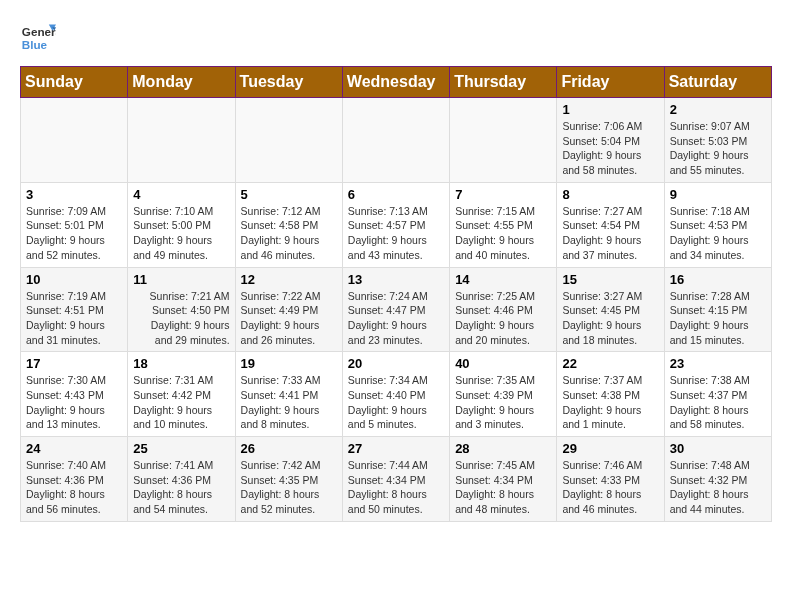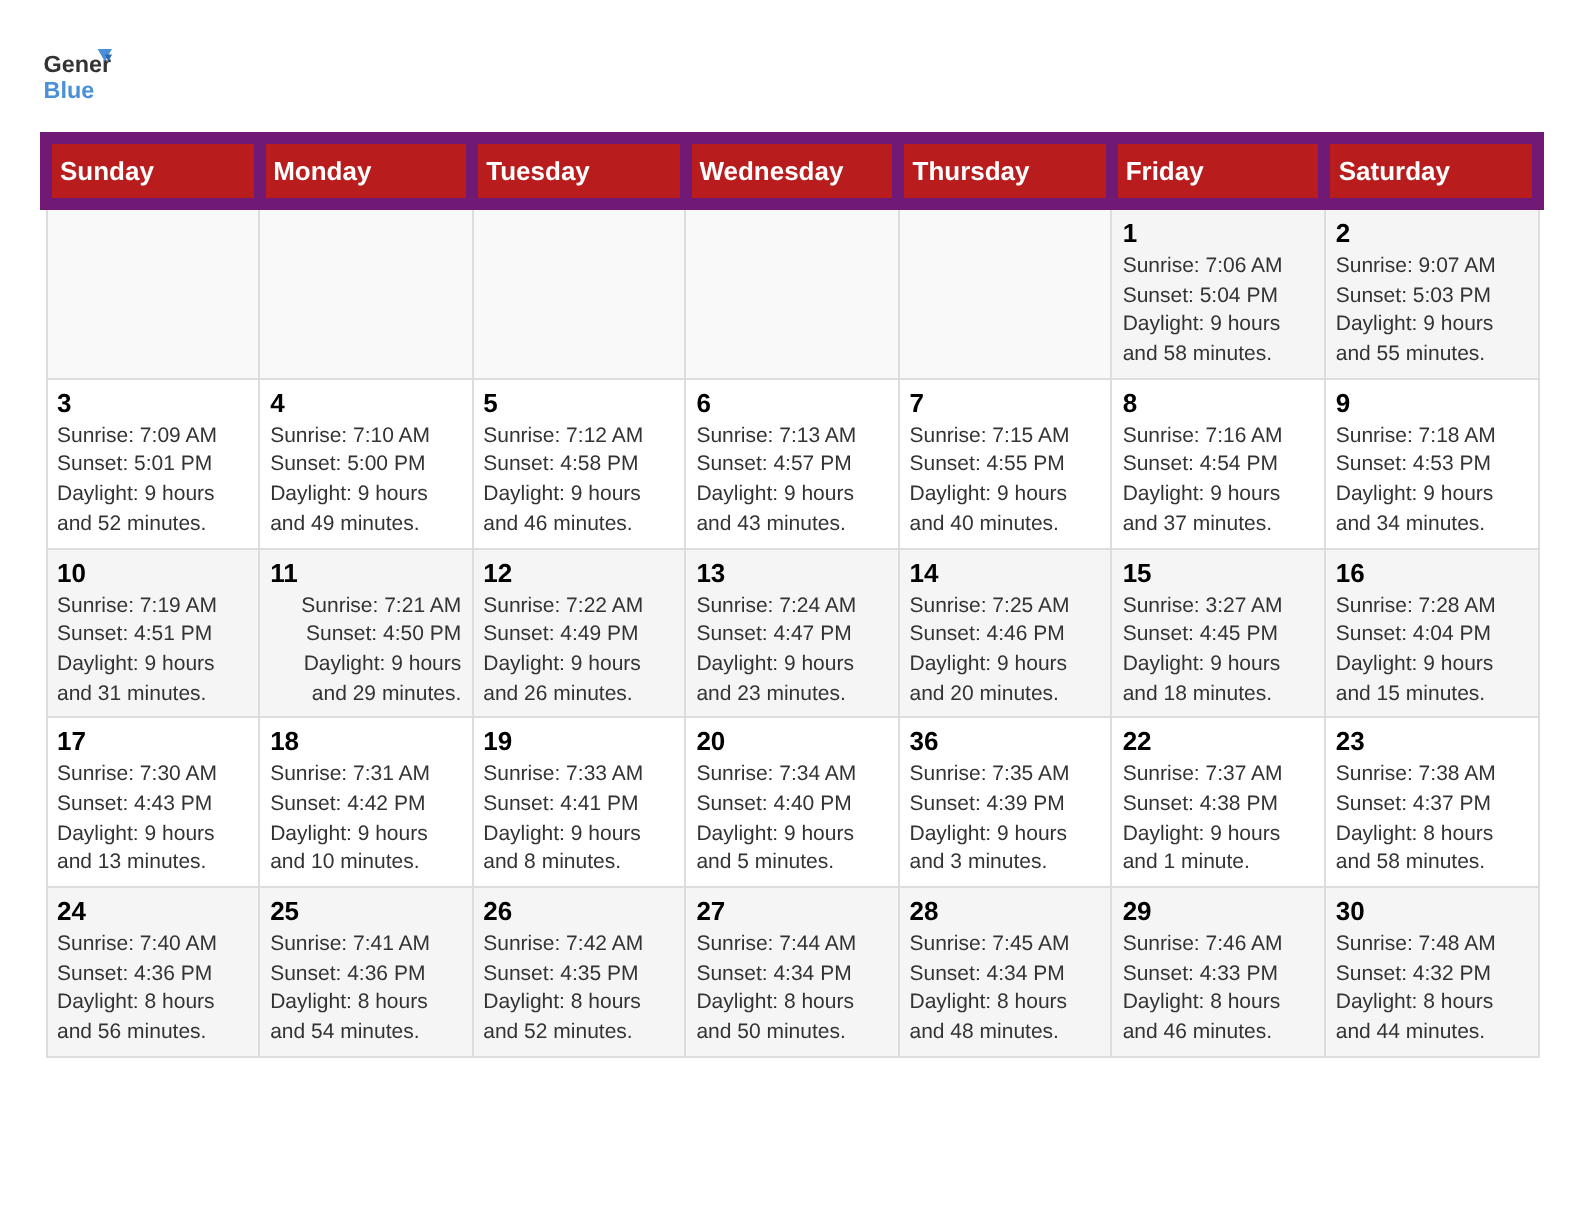--- a/index.html
+++ b/index.html
@@ -36,27 +36,27 @@
     .location-title {
       font-size: 16px;
       color: #555;
     }
     table {
       width: 100%;
       border-collapse: collapse;
       font-size: 11px;
     }
     thead tr th {
-      background-color: #b91c1c;
+      background-color: #a16207;
       color: #fff;
       padding: 6px 4px;
       text-align: left;
-      font-size: 13px;
+      font-size: 16px;
       font-weight: bold;
-      border: 6px solid #701a75;
+      border: 1px solid #701a75;
     }
     tbody tr {
       vertical-align: top;
     }
     tbody tr:nth-child(odd) {
       background-color: #f5f5f5;
     }
     tbody tr:nth-child(even) {
       background-color: #ffffff;
     }
@@ -158,21 +158,21 @@
 Daylight: 9 hours and 43 minutes.</div>
         </td>
         <td>
           <span class="day-number">7</span>
           <div class="day-info" style="white-space: pre-line;">Sunrise: 7:15 AM
 Sunset: 4:55 PM
 Daylight: 9 hours and 40 minutes.</div>
         </td>
         <td>
           <span class="day-number">8</span>
-          <div class="day-info" style="white-space: pre-line;">Sunrise: 7:16 AM
+          <div class="day-info" style="white-space: pre-line;">Sunrise: 7:27 AM
 Sunset: 4:54 PM
 Daylight: 9 hours and 37 minutes.</div>
         </td>
         <td>
           <span class="day-number">9</span>
           <div class="day-info" style="white-space: pre-line;">Sunrise: 7:18 AM
 Sunset: 4:53 PM
 Daylight: 9 hours and 34 minutes.</div>
         </td>
       </tr>
@@ -209,21 +209,21 @@
         </td>
         <td>
           <span class="day-number">15</span>
           <div class="day-info" style="white-space: pre-line;">Sunrise: 3:27 AM
 Sunset: 4:45 PM
 Daylight: 9 hours and 18 minutes.</div>
         </td>
         <td>
           <span class="day-number">16</span>
           <div class="day-info" style="white-space: pre-line;">Sunrise: 7:28 AM
-Sunset: 4:04 PM
+Sunset: 4:15 PM
 Daylight: 9 hours and 15 minutes.</div>
         </td>
       </tr>
       <tr>
         <td>
           <span class="day-number">17</span>
           <div class="day-info" style="white-space: pre-line;">Sunrise: 7:30 AM
 Sunset: 4:43 PM
 Daylight: 9 hours and 13 minutes.</div>
         </td>
@@ -239,21 +239,21 @@
 Sunset: 4:41 PM
 Daylight: 9 hours and 8 minutes.</div>
         </td>
         <td>
           <span class="day-number">20</span>
           <div class="day-info" style="white-space: pre-line;">Sunrise: 7:34 AM
 Sunset: 4:40 PM
 Daylight: 9 hours and 5 minutes.</div>
         </td>
         <td>
-          <span class="day-number">36</span>
+          <span class="day-number">40</span>
           <div class="day-info" style="white-space: pre-line;">Sunrise: 7:35 AM
 Sunset: 4:39 PM
 Daylight: 9 hours and 3 minutes.</div>
         </td>
         <td>
           <span class="day-number">22</span>
           <div class="day-info" style="white-space: pre-line;">Sunrise: 7:37 AM
 Sunset: 4:38 PM
 Daylight: 9 hours and 1 minute.</div>
         </td>

